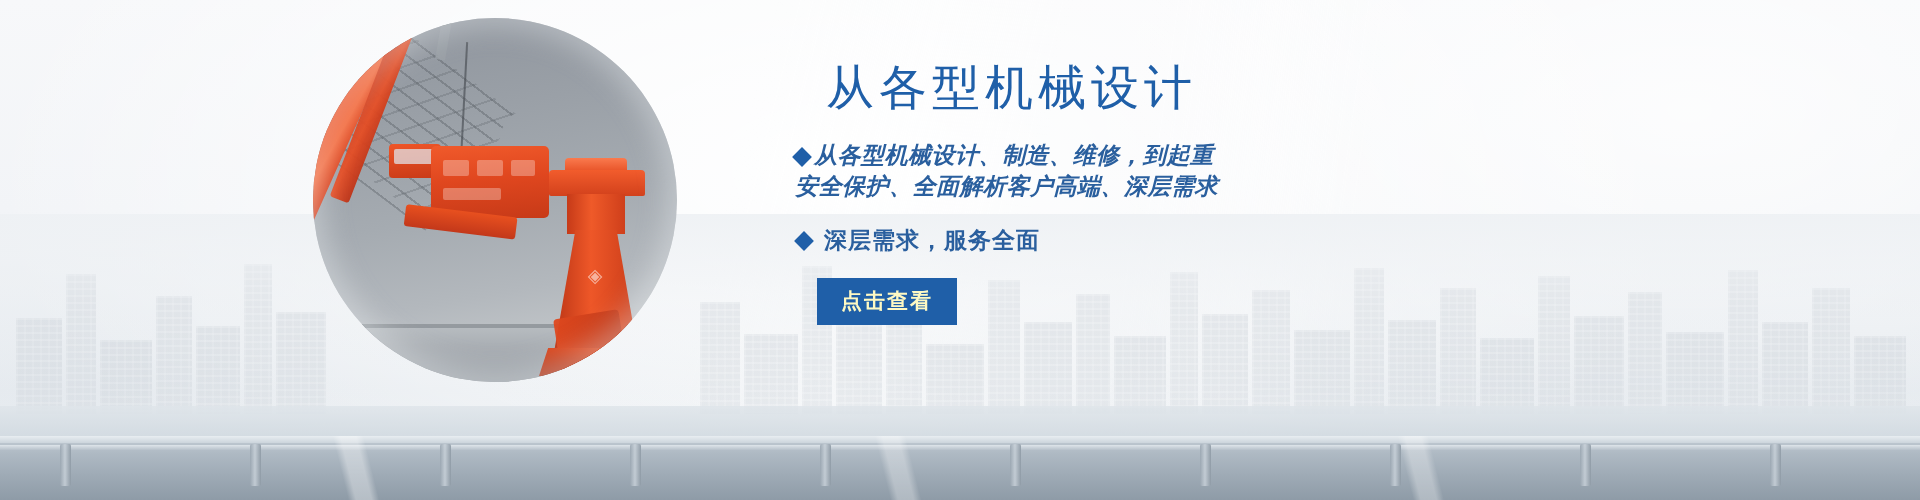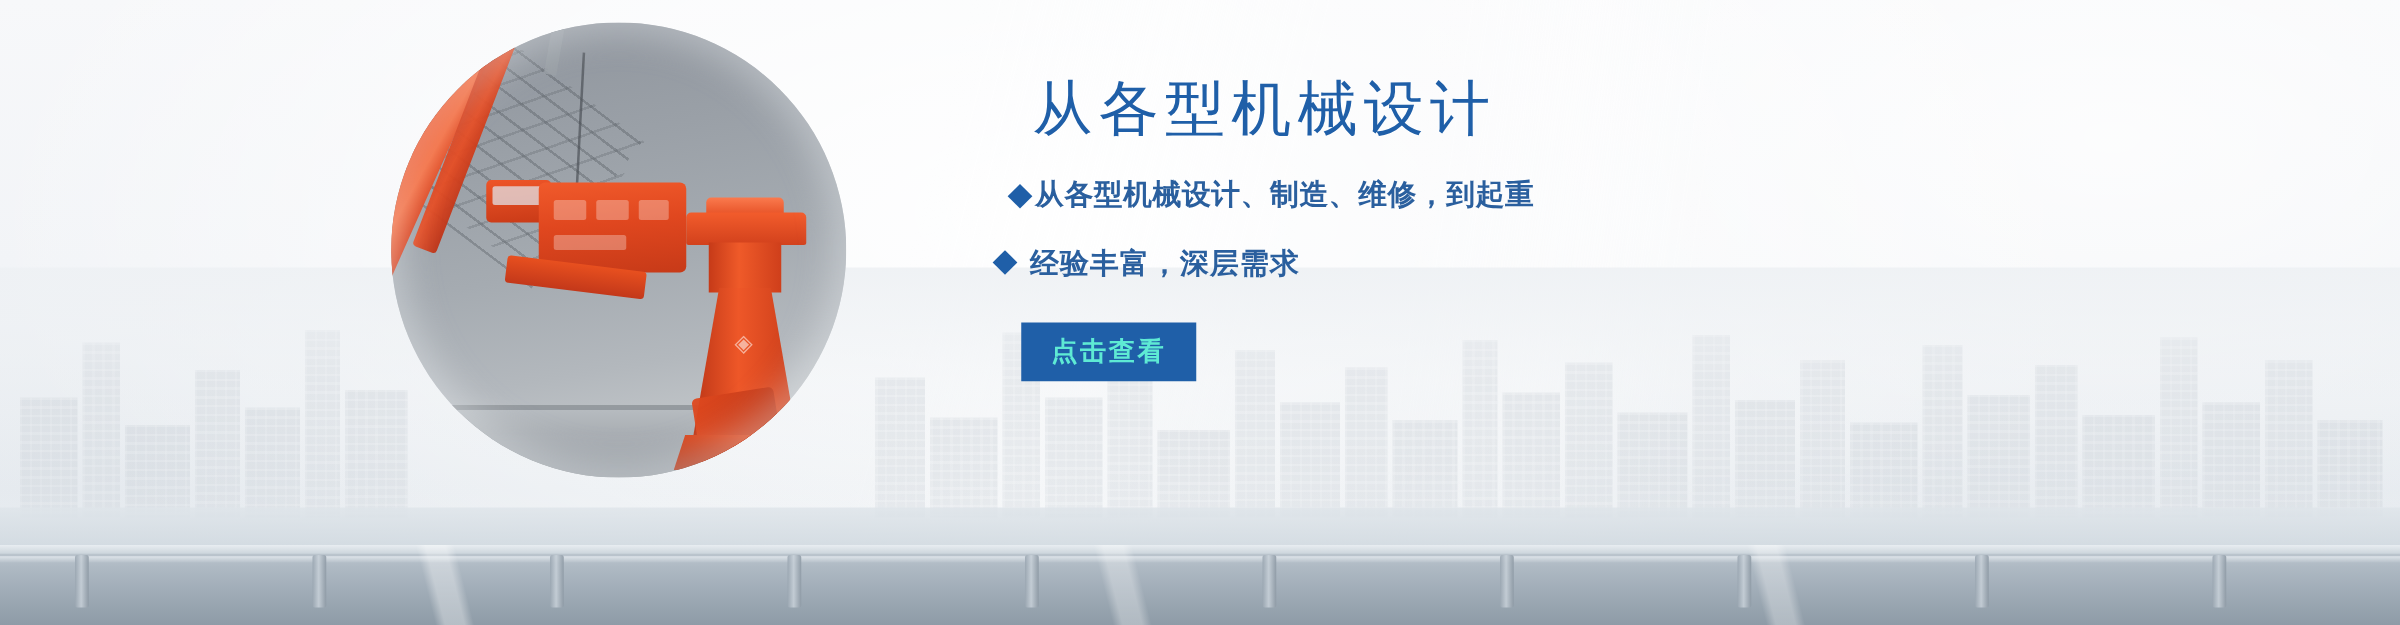--- a/index.html
+++ b/index.html
@@ -224,42 +224,42 @@
     display:inline-block;
     background:#f1971f;
     padding:9px 34px 10px 40px;
     clip-path:polygon(18px 0, 100% 0, calc(100% - 18px) 100%, 0 100%);
   }
   .ribbon-text{
     color:#ffffff;font-size:25px;font-weight:700;letter-spacing:2px;
     line-height:1.18;white-space:nowrap;
   }
 
-  .body-block{margin-top:28px;margin-left:16px;}
+  .body-block{margin-top:28px;margin-left:2px;font-style:italic;}
   .body-line{
     color:#2a5f9e;font-size:23px;font-weight:700;letter-spacing:.5px;
     line-height:1.33;white-space:nowrap;
   }
   .bullet-diamond{
     display:inline-block;width:14px;height:14px;
     background:#1f5fa8;transform:rotate(45deg);
     margin-right:5px;position:relative;top:1px;
   }
 
   .highlight-line{
     margin-top:24px;margin-left:4px;
     color:#2a5f9e;font-size:23px;font-weight:700;letter-spacing:1px;
     white-space:nowrap;display:flex;align-items:center;gap:13px;
   }
   .highlight-line .bullet-diamond{margin-right:0;top:0;}
 
   .cta{
-    margin-top:32px;margin-left:24px;
+    margin-top:22px;margin-left:24px;
     display:inline-block;
-    background:#1f5fa8;color:#5eead4;
+    background:#1f5fa8;color:#fef9c3;
     font-size:21px;font-weight:700;letter-spacing:2px;
     padding:9px 24px 10px;
     border:none;cursor:pointer;
     font-family:"Liberation Sans","DejaVu Sans",sans-serif;
   }
 </style>
 </head>
 <body>
 
 <div class="banner">
@@ -358,25 +358,28 @@
 
   <div class="content">
 
     <h1 class="title">从各型机械设计</h1>
 
 
     <div class="body-block">
       <div class="body-line">
         <span class="bullet-diamond"></span><span>从各型机械设计、制造、维修，到起重</span>
       </div>
+      <div class="body-line">
+        <span>安全保护、全面解析客户高端、深层需求</span>
+      </div>
     </div>
 
     <div class="highlight-line">
       <span class="bullet-diamond"></span>
-      <span>经验丰富，深层需求</span>
+      <span>深层需求，服务全面</span>
     </div>
 
     <div>
       <button class="cta">点击查看</button>
     </div>
 
   </div>
 </div>
 
 </body></html>

